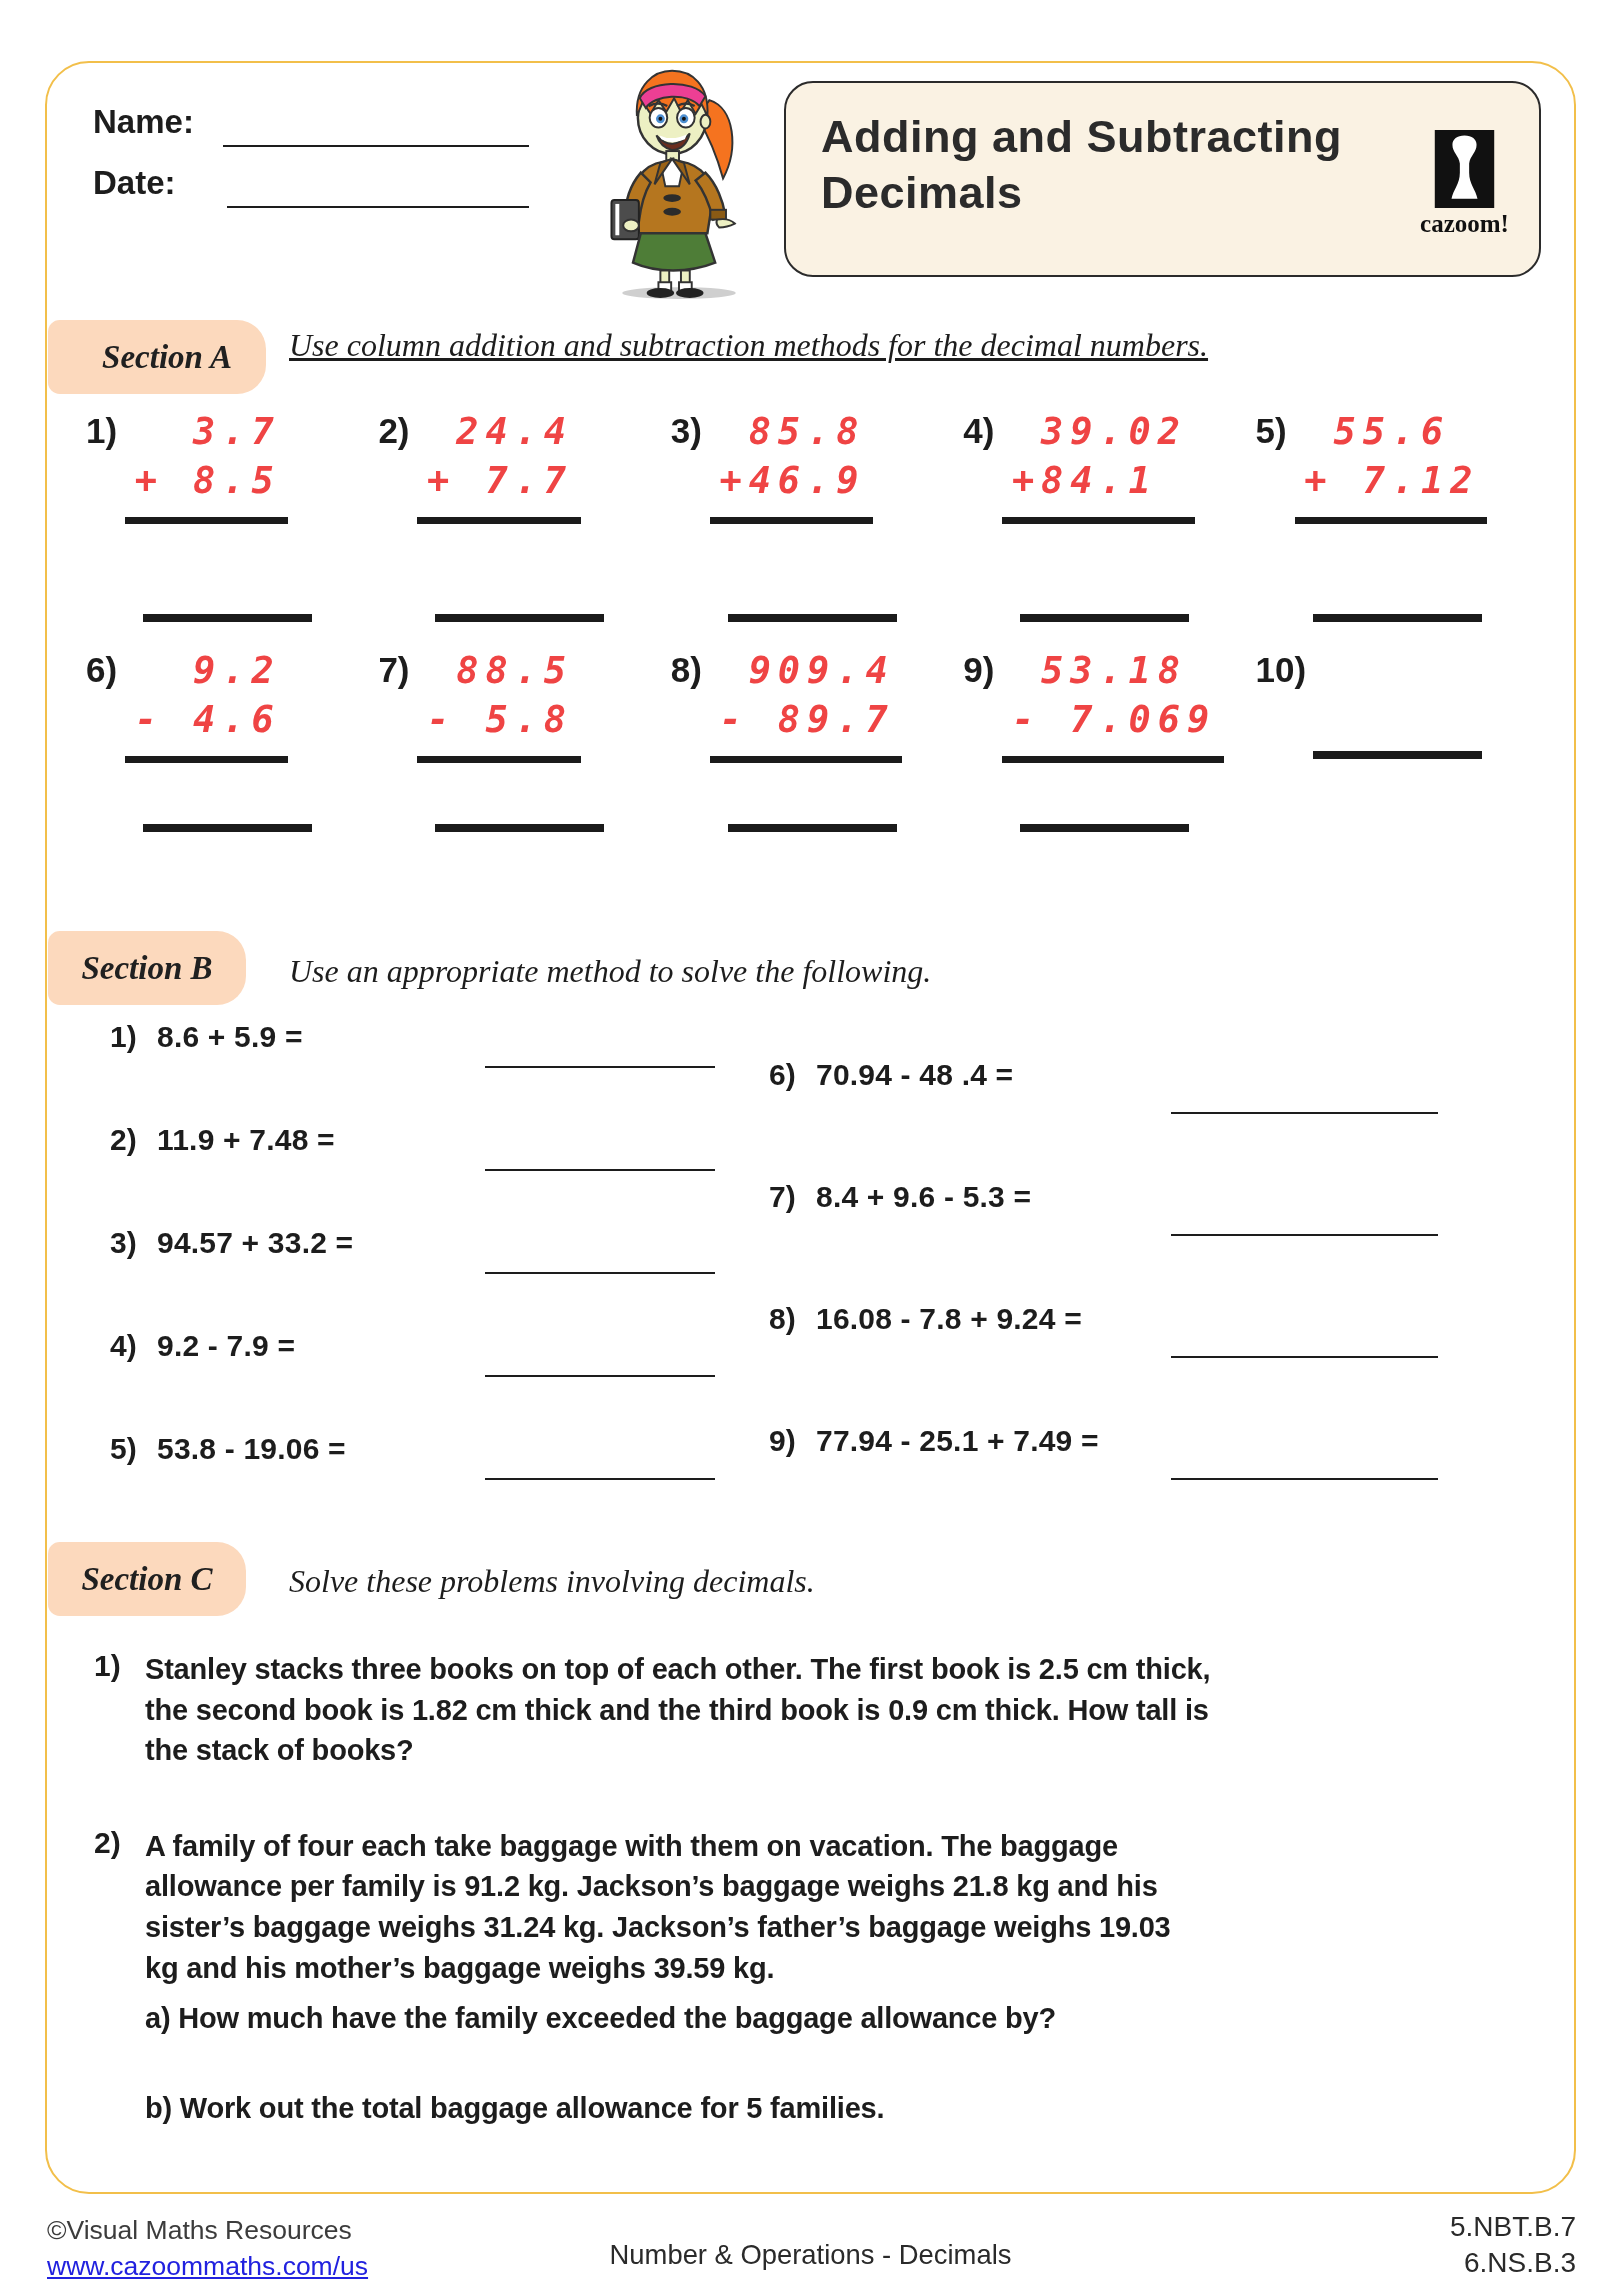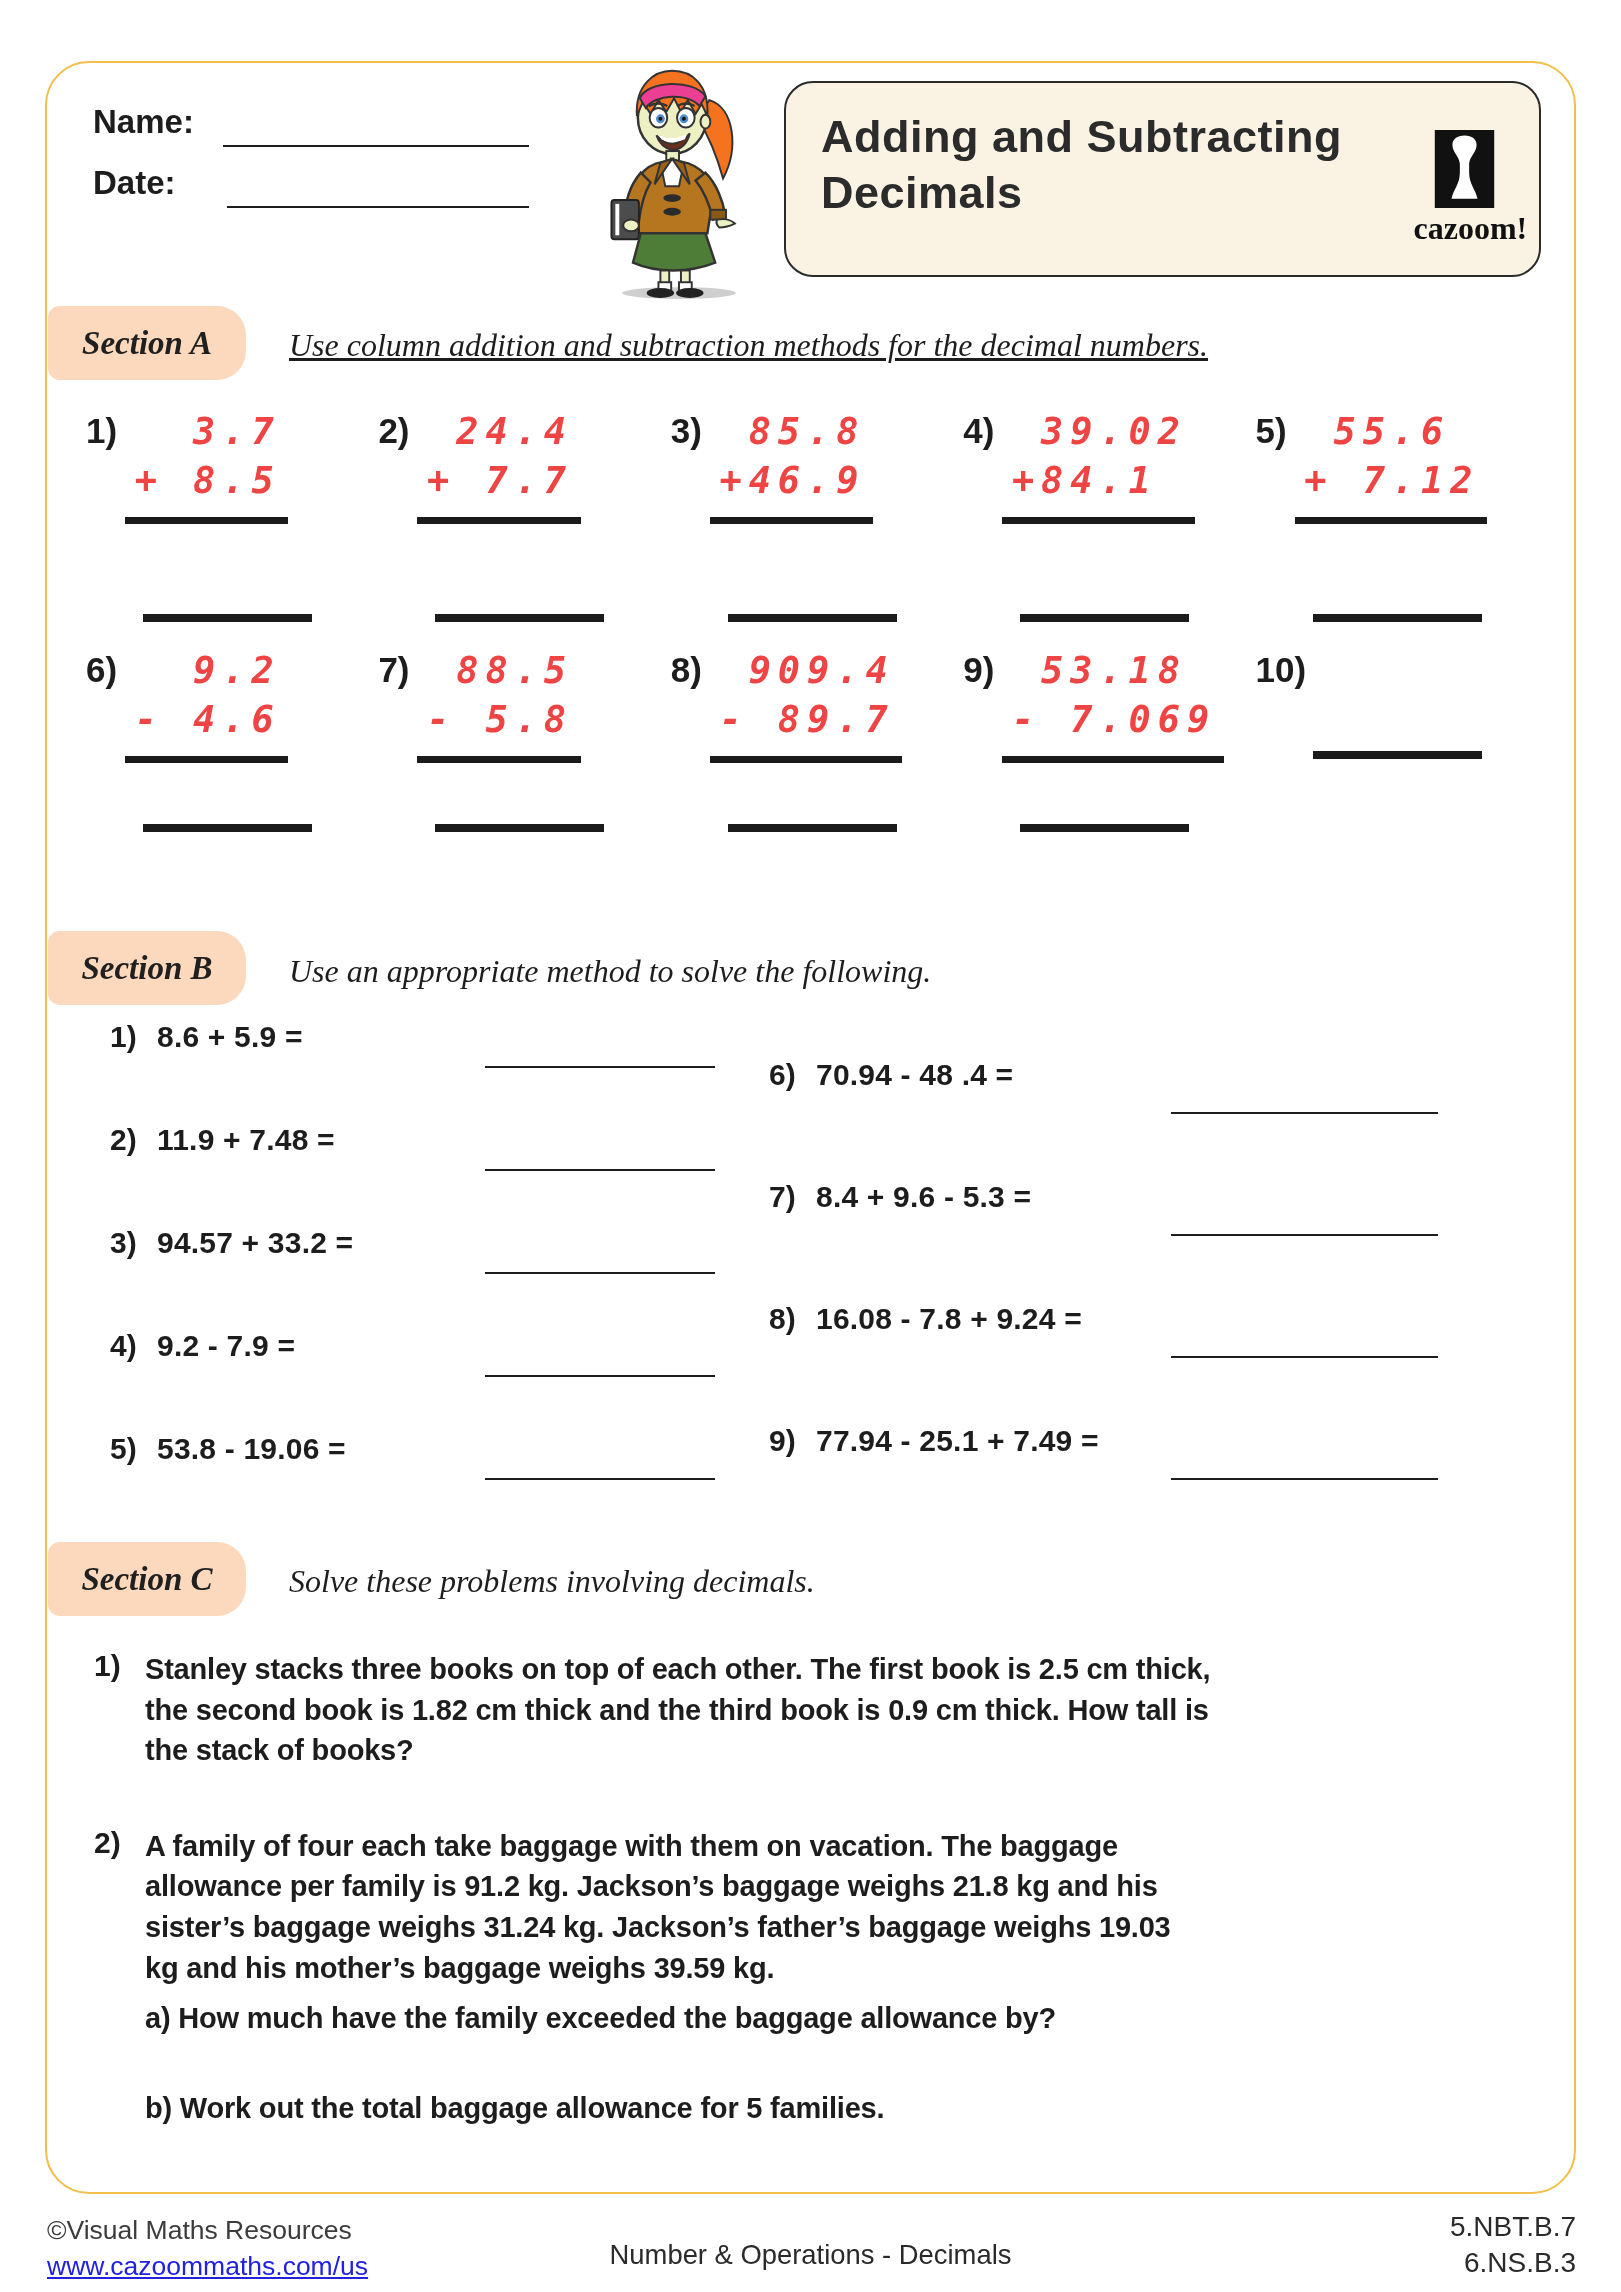--- a/index.html
+++ b/index.html
@@ -28,28 +28,28 @@
     position:absolute;left:784px;top:81px;width:757px;height:196px;
     background:#faf2e3;border:2.9px solid #2b2b2b;border-radius:29px;box-sizing:border-box;
   }
   .title-text{
     position:absolute;left:35px;top:25.5px;
     font-size:45px;font-weight:700;line-height:1.25;white-space:pre-line;
     color:#2b2b2b;letter-spacing:0.5px;
   }
   .logo{position:absolute;right:23.5px;top:47px;width:102px;text-align:center;}
   .logo-mark{width:61px;height:78px;display:block;margin:0 auto;}
-  .logo-text{font-family:"Liberation Serif",serif;font-weight:700;font-size:32px;margin-top:2px;color:#111;}
+  .logo-text{font-family:"Liberation Serif",serif;font-weight:700;font-size:25px;margin-top:2px;color:#111;}
   
   .section-tab{
     position:absolute;left:48px;width:198px;height:74px;background:#fcd9bd;
     border-radius:11.8px 29px 29px 11.8px;display:flex;align-items:center;justify-content:center;
     font-family:"Liberation Serif",serif;font-style:italic;font-weight:700;font-size:33px;color:#202020;
   }
-  #tab-a{top:306px;} #tab-b{top:931px;} #tab-c{top:1542px;}
+  #tab-a{top:320px;padding-left:20px;} #tab-b{top:931px;} #tab-c{top:1542px;}
   .instr{position:absolute;left:289px;font-family:"Liberation Serif",serif;font-style:italic;font-size:32px;color:#1d1d1d;}
   #instr-a{top:327px;text-decoration:underline;} #instr-b{top:953px;} #instr-c{top:1563px;}
   
   .a-row{position:absolute;left:86px;width:1462px;display:grid;grid-template-columns:repeat(5,1fr);justify-items:start;}
   #a-row1{top:408px;} #a-row2{top:647px;}
   .prob-top{display:flex;align-items:flex-start;}
   .prob-num{font-weight:700;font-size:35px;margin-right:17.6px;margin-top:2.9px;}
   .numcol{
     font-family:"DejaVu Sans Mono",monospace;font-weight:700;font-size:37px;
     letter-spacing:6.9px;line-height:1.32;white-space:pre;text-align:right;color:#ef4444;font-style:italic;

